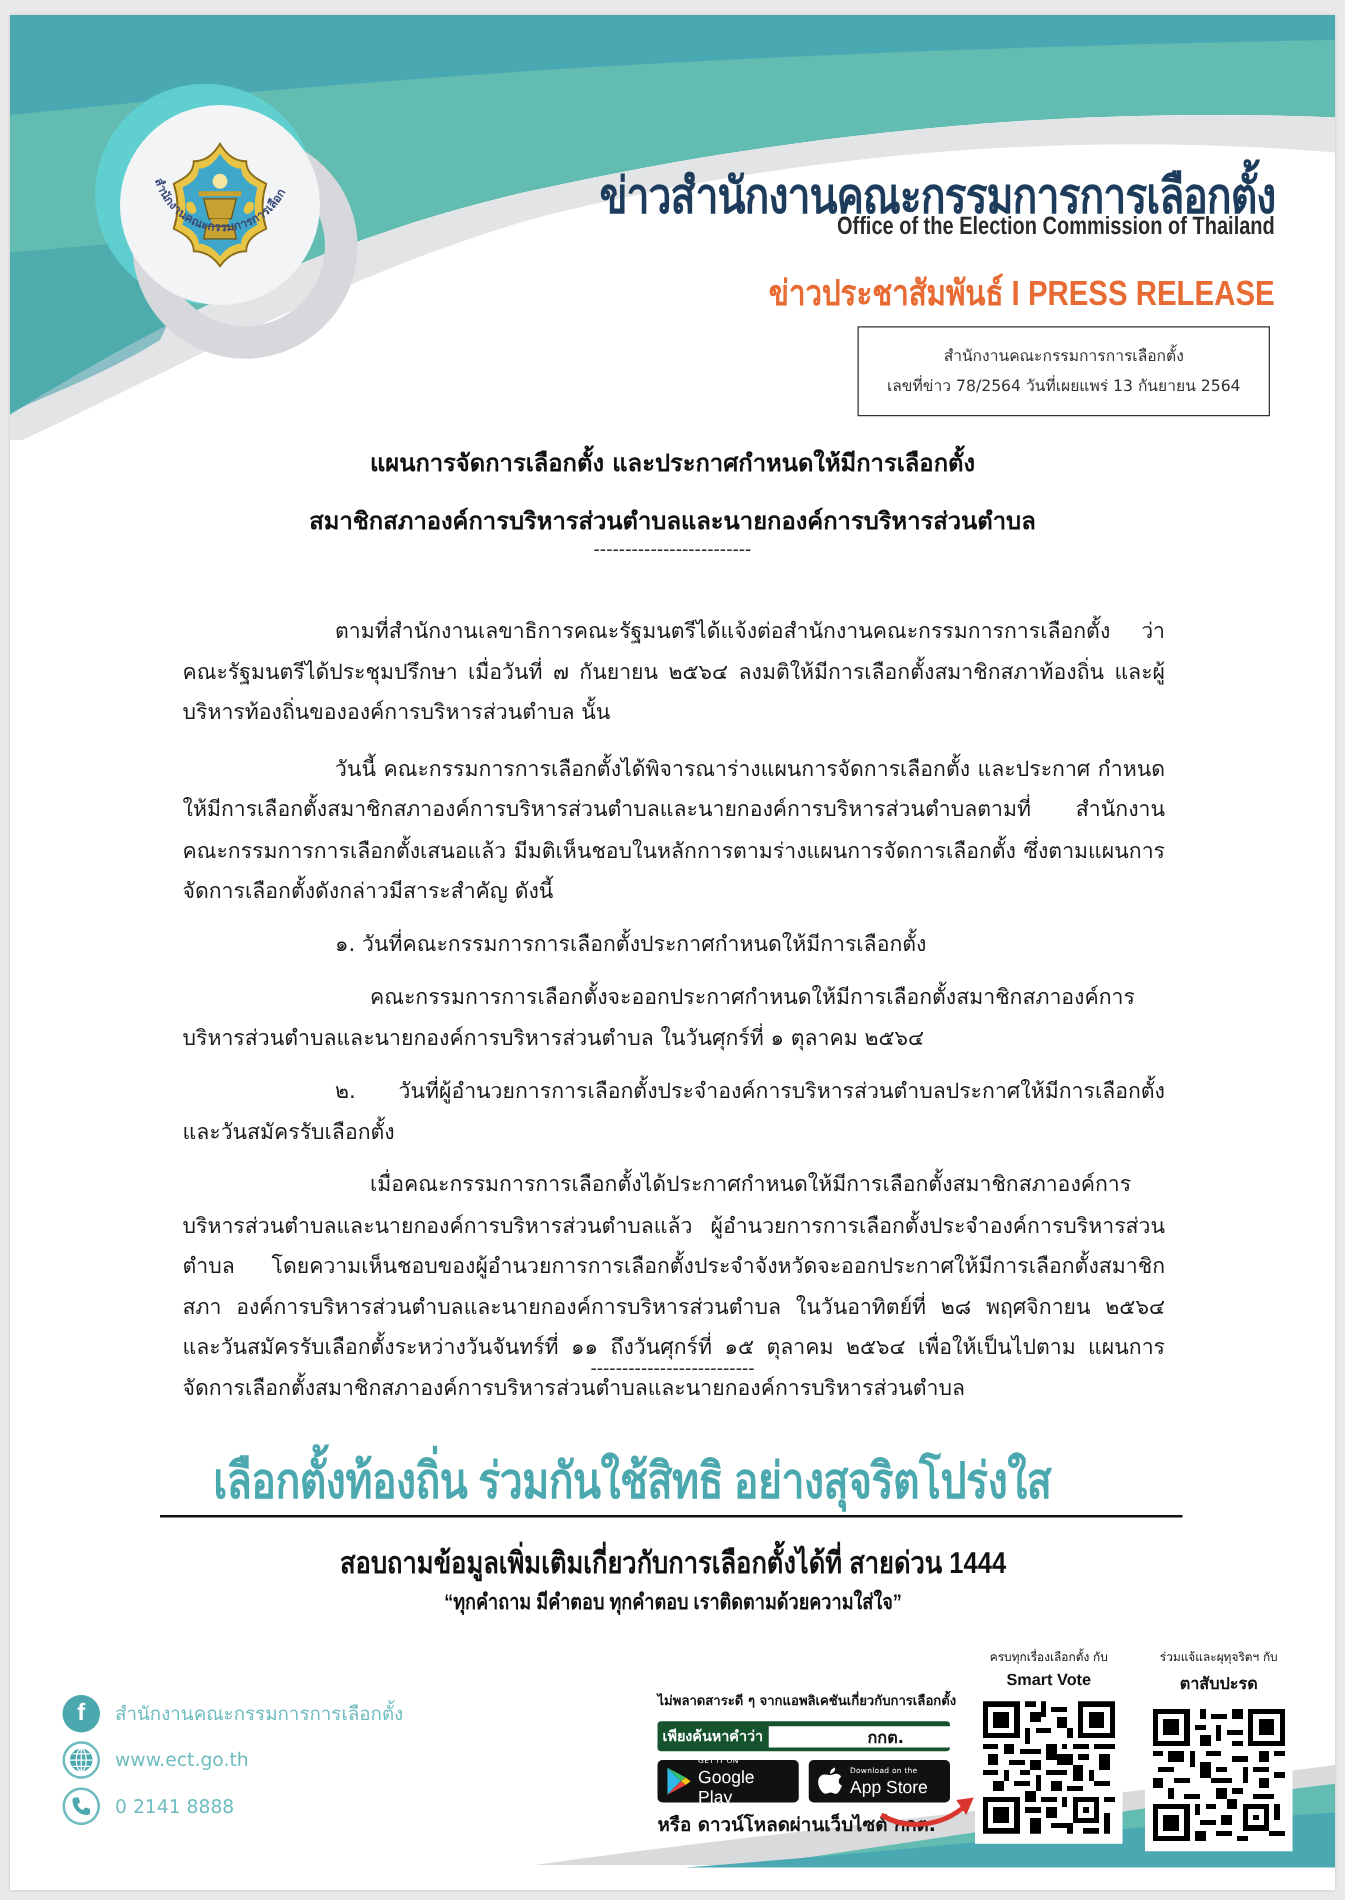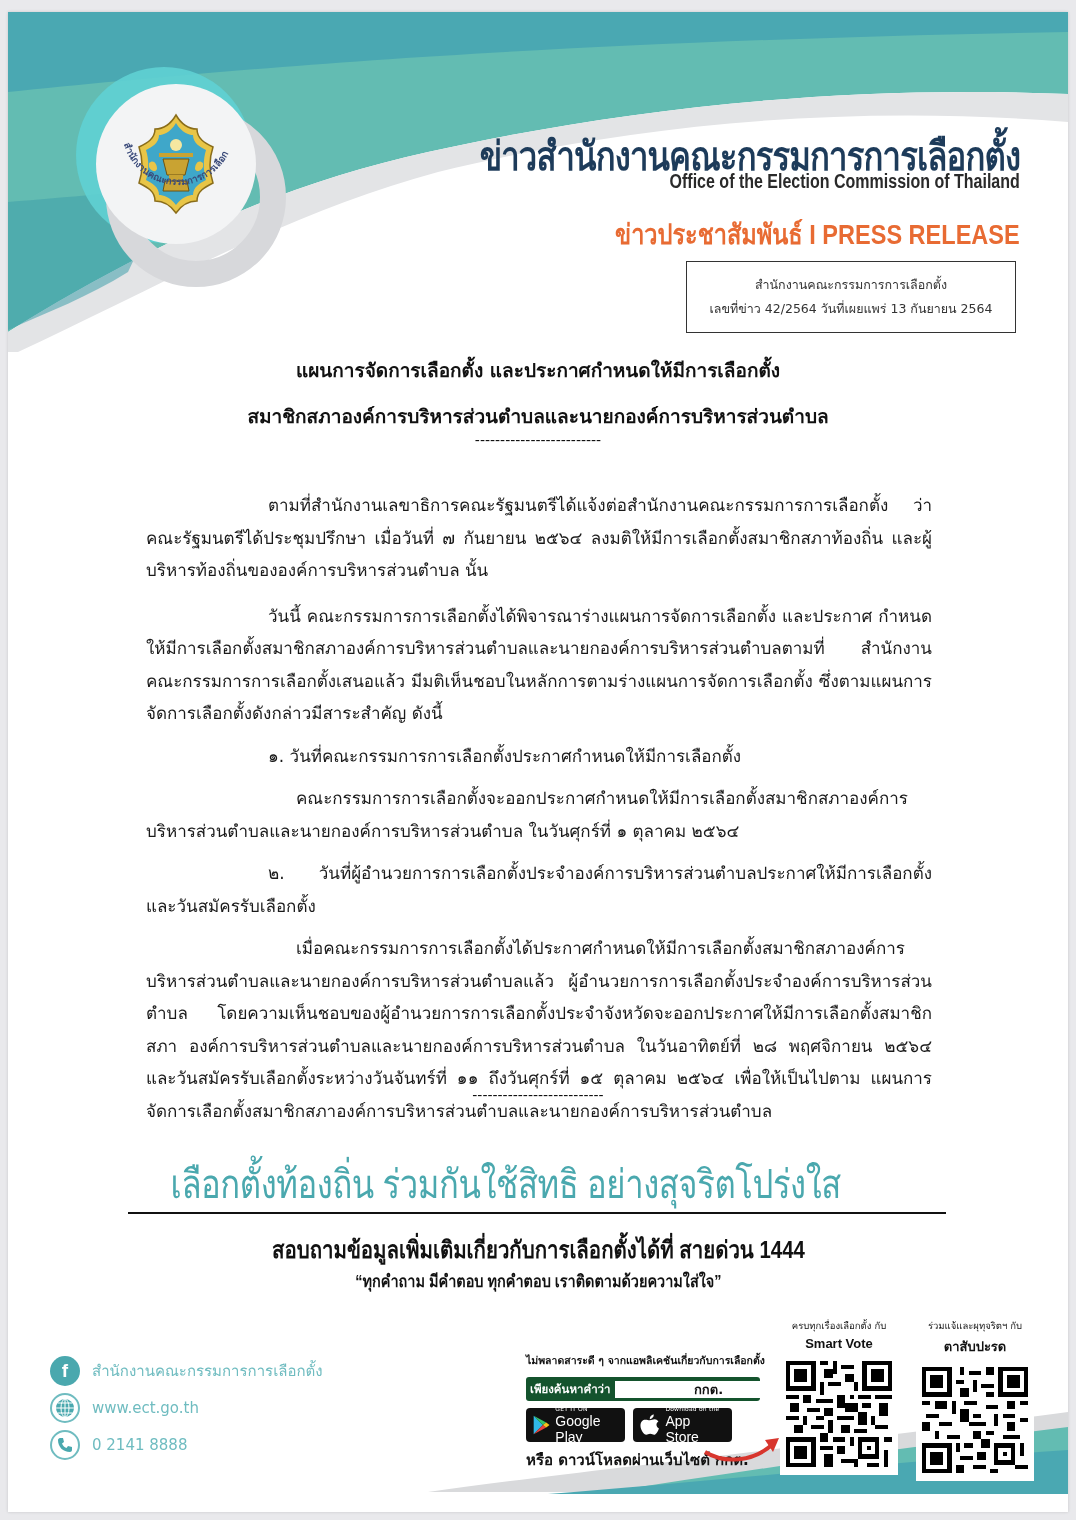--- a/index.html
+++ b/index.html
@@ -68,21 +68,21 @@
     position: absolute; left: 128px; width: 806px;
     font-family: "DejaVu Sans", sans-serif; font-size: 17px; color: #1a1a1a;
     line-height: 32.5px; text-align: justify;
   }
   .body-text p { margin: 10px; }
   .indent1 { text-indent: 122px; }
   .indent2 { text-indent: 150px; }
 
   .slogan {
     position: absolute; left: 0; top: 1140px; width: 995px; text-align: center;
-    font-family: "Liberation Sans", sans-serif; font-weight: normal; font-size: 40px;
+    font-family: "Liberation Sans", sans-serif; font-weight: bold; font-size: 40px;
     color: #4aa8ae; letter-spacing: -0.5px;
   }
   .slogan span { display: inline-block; transform: scaleX(0.82); }
   .rule { position: absolute; left: 120px; top: 1200px; width: 818px; height: 2px; background: #111; }
   .hotline {
     position: absolute; left: 0; top: 1218px; width: 1060px; text-align: center;
     font-family: "Liberation Sans", sans-serif; font-weight: bold; font-size: 24px; color: #111;
   }
   .hotline span { display: inline-block; transform: scaleX(0.85); }
   .motto {
@@ -110,21 +110,21 @@
     display: flex; align-items: center; padding: 0 4px;
   }
   .search-label { color: #fff; font-size: 11.5px; font-weight: bold; white-space: nowrap; margin-right: 4px; }
   .search-input {
     flex: 1; height: 17px; background: #fff; border: none; font-size: 13px; font-weight: bold;
     color: #111; padding: 0 3px; font-family: "DejaVu Sans", sans-serif; text-align: center;
   }
   .search-icon { color: #fff; width: 18px; text-align: center; font-size: 12px; }
   .store-row { display: flex; gap: 8px; margin-top: 7px; }
   .store-btn {
-    width: 99px; height: 34px; background: #111; border-radius: 4px;
+    width: 113px; height: 34px; background: #111; border-radius: 4px;
     display: flex; align-items: center; padding: 0 6px; color: #fff;
   }
   .store-btn .glyph { width: 22px; height: 24px; margin-right: 5px; }
   .store-btn .small { font-size: 6px; line-height: 8px; letter-spacing: 0.2px; }
   .store-btn .big { font-size: 14px; line-height: 16px; font-family: "Liberation Sans", sans-serif; }
   .download-line {
     margin-top: 6px; font-family: "DejaVu Sans", sans-serif; font-weight: bold; font-size: 15px; color: #111; white-space: nowrap;
   }
 
   .qr-block { position: absolute; top: 1306px; width: 118px; text-align: center; }
@@ -170,21 +170,21 @@
       <textPath href="#arcPath">สำนักงานคณะกรรมการการเลือกตั้ง</textPath>
     </text>
   </svg>
 
   <div class="title-th">ข่าวสำนักงานคณะกรรมการการเลือกตั้ง</div>
   <div class="title-en">Office of the Election Commission of Thailand</div>
   <div class="press-release">ข่าวประชาสัมพันธ์ I PRESS RELEASE</div>
 
   <div class="release-box">
     <div>สำนักงานคณะกรรมการการเลือกตั้ง</div>
-    <div>เลขที่ข่าว  42/2564 วันที่เผยแพร่ 13 กันยายน 2564</div>
+    <div>เลขที่ข่าว  78/2564 วันที่เผยแพร่ 13 กันยายน 2564</div>
   </div>
 
   <div class="headline" style="top:343px;">แผนการจัดการเลือกตั้ง และประกาศกำหนดให้มีการเลือกตั้ง</div>
   <div class="headline" style="top:389px;">สมาชิกสภาองค์การบริหารส่วนตำบลและนายกองค์การบริหารส่วนตำบล</div>
   <div class="dashes" style="top:420px;">-------------------------</div>
 
   <div class="body-text" style="top:467px;">
     <p class="indent1">ตามที่สำนักงานเลขาธิการคณะรัฐมนตรีได้แจ้งต่อสำนักงานคณะกรรมการการเลือกตั้ง ว่าคณะรัฐมนตรีได้ประชุมปรึกษา เมื่อวันที่ ๗ กันยายน ๒๕๖๔ ลงมติให้มีการเลือกตั้งสมาชิกสภาท้องถิ่น และผู้บริหารท้องถิ่นขององค์การบริหารส่วนตำบล นั้น</p>
     <p class="indent1" style="margin-top:13px;">วันนี้ คณะกรรมการการเลือกตั้งได้พิจารณาร่างแผนการจัดการเลือกตั้ง และประกาศ กำหนดให้มีการเลือกตั้งสมาชิกสภาองค์การบริหารส่วนตำบลและนายกองค์การบริหารส่วนตำบลตามที่ สำนักงานคณะกรรมการการเลือกตั้งเสนอแล้ว มีมติเห็นชอบในหลักการตามร่างแผนการจัดการเลือกตั้ง ซึ่งตามแผนการจัดการเลือกตั้งดังกล่าวมีสาระสำคัญ ดังนี้</p>
     <p class="indent1">๑. วันที่คณะกรรมการการเลือกตั้งประกาศกำหนดให้มีการเลือกตั้ง</p>

